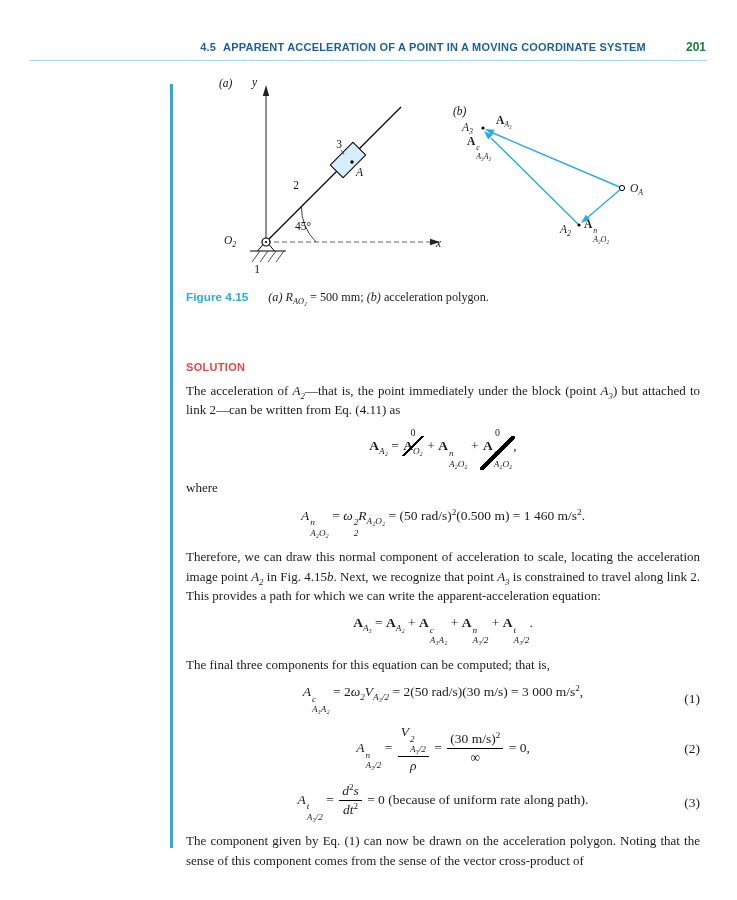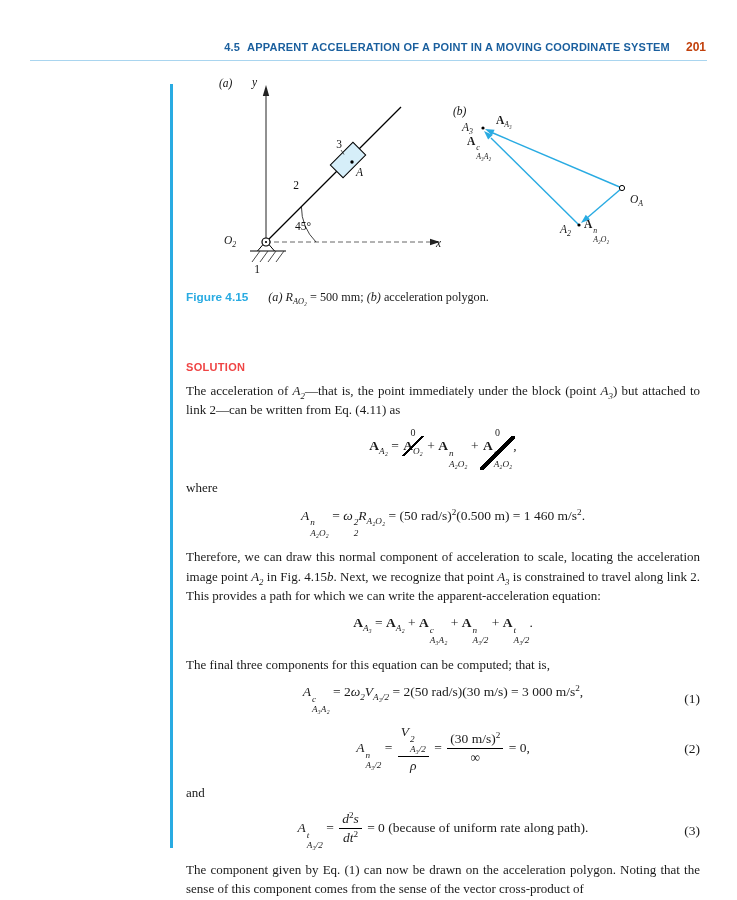--- a/index.html
+++ b/index.html
@@ -4,21 +4,21 @@
 <style>
   html,body{margin:0;padding:0;background:#e8e8e8;}
   .page{position:relative;width:737px;height:900px;background:#ffffff;overflow:hidden;
         font-family:"Liberation Serif",serif;color:#1a1a1a;}
   
   .pg-header{position:absolute;top:40px;left:30px;right:31px;display:flex;
              justify-content:flex-end;align-items:baseline;gap:16px;
              font-family:"Liberation Sans",sans-serif;}
   .sec-title{font-size:11px;font-weight:bold;color:#1a5f9e;letter-spacing:.2px;}
   .sec-num{margin-right:7px;}
-  .pg-num{font-size:12px;font-weight:bold;color:#c2410c;}
+  .pg-num{font-size:12px;font-weight:bold;color:#15803d;margin-left:24px;}
   .header-rule{position:absolute;top:60px;left:30px;right:30px;height:1px;background:#a9d5ef;}
   .margin-bar{position:absolute;left:170px;top:84px;width:2.5px;height:764px;background:#29abe2;}
   
   .content{position:absolute;left:186px;top:72px;width:514px;}
   .fig{position:relative;height:212px;margin:0;}
   .fig svg{position:absolute;}
   .svg-lbl{font-family:"Liberation Serif",serif;font-size:11.5px;fill:#111;}
   .it{font-style:italic;}
   .fig-label{position:absolute;font-size:11.5px;line-height:1;white-space:nowrap;}
   .caption{margin-top:6px;font-size:12.2px;}
@@ -118,21 +118,21 @@
         <circle cx="181" cy="86" r="2.6" fill="#fff" stroke="#000" stroke-width="1"></circle>
       </svg>
 
       <div class="fig-label" style="left:38px;top:163px"><span class="tk-v"><span class="tk-i">O</span><sub class="tk-i">2</sub></span></div>
       <div class="fig-label" style="left:276px;top:50px"><span class="tk-v"><span class="tk-i">A</span><sub class="tk-i">3</sub></span></div>
       <div class="fig-label" style="left:310px;top:43px"><span class="tk-v"><span class="tk-b">A</span><sub class="tk-i">A₃</sub></span></div>
       <div class="fig-label" style="left:281px;top:64px"><span class="tk-v"><span class="tk-b">A</span><span class="stk">
               <span class="stk-sup">c</span>
               <span class="stk-sub">A₃A₂</span>
             </span></span></div>
-      <div class="fig-label" style="left:444px;top:122px"><span class="tk-v"><span class="tk-i">O</span><sub class="tk-i">A</sub></span></div>
+      <div class="fig-label" style="left:444px;top:111px"><span class="tk-v"><span class="tk-i">O</span><sub class="tk-i">A</sub></span></div>
       <div class="fig-label" style="left:374px;top:152px"><span class="tk-v"><span class="tk-i">A</span><sub class="tk-i">2</sub></span></div>
       <div class="fig-label" style="left:398px;top:147px"><span class="tk-v"><span class="tk-b">A</span><span class="stk">
               <span class="stk-sup">n</span>
               <span class="stk-sub">A₂O₂</span>
             </span></span></div>
     </figure>
 
     <div class="caption">
       <span class="cap-label">Figure 4.15</span><span class="cap-text"><span class="tk-i">(a)</span><span class="tk-t"> </span><span class="tk-v"><span class="tk-i">R</span><sub class="tk-i">AO₂</sub></span><span class="tk-t"> = 500 mm; </span><span class="tk-i">(b)</span><span class="tk-t"> acceleration polygon.</span></span>
     </div>
@@ -198,21 +198,20 @@
                   <span class="stk-sub">A₃/2</span>
                 </span></span></span>
             <span class="den"><span class="tk-i">ρ</span></span>
           </span><span class="tk-t"> = </span><span class="frac">
             <span class="num"><span class="tk-t">(30 m/s)</span><sup>2</sup></span>
             <span class="den"><span class="tk-t">∞</span></span>
           </span><span class="tk-t"> = 0,</span></span>
       <span class="eqnum">(2)</span>
     </div>
 
-    <p class="body-p">and</p>
 
     <div class="eq">
       <span class="eq-body"><span class="tk-v"><span class="tk-i">A</span><span class="stk">
               <span class="stk-sup">t</span>
               <span class="stk-sub">A₃/2</span>
             </span></span><span class="tk-t"> = </span><span class="frac">
             <span class="num"><span class="tk-i">d</span><sup>2</sup><span class="tk-i">s</span></span>
             <span class="den"><span class="tk-i">dt</span><sup>2</sup></span>
           </span><span class="tk-t"> = 0 (because of uniform rate along path).</span></span>
       <span class="eqnum">(3)</span>

